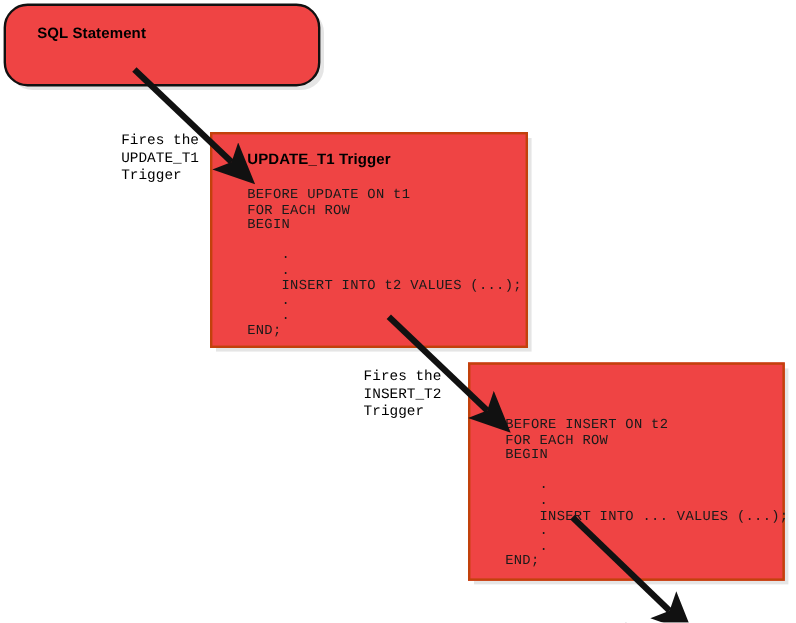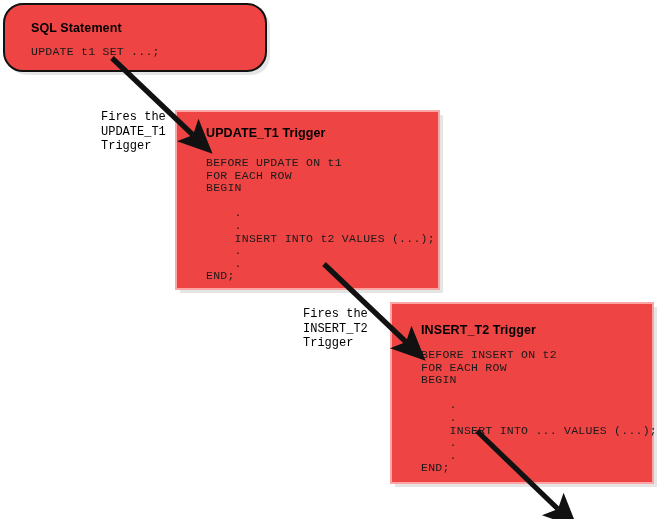--- a/index.html
+++ b/index.html
@@ -25,21 +25,21 @@
     background: #ef4444;
     box-sizing: border-box;
     z-index: 2;
   }
   .rounded-box {
     border: 2px solid #111111;
     border-radius: 20px;
     box-shadow: 4px 4px 0 -1px rgba(0,0,0,0.10);
   }
   .rect-box {
-    border: 2px solid #fca5a5;
+    border: 2px solid #c2410c;
     box-shadow: 4px 4px 0 -1px rgba(0,0,0,0.10);
   }
 
   .box-title {
     font-family: "Liberation Sans", sans-serif;
     font-weight: bold;
     font-size: 12.5px;
     color: #000000;
     letter-spacing: 0.1px;
     white-space: pre;
@@ -143,39 +143,37 @@
         <path d="M0,0 L6.6,3 L0,6 L1.4,3 Z" fill="#111111"></path>
       </marker>
     </defs>
     <line x1="112" y1="58" x2="193" y2="135" stroke="#111111" stroke-width="5.2" marker-end="url(#ah)"></line>
     <line x1="324" y1="264" x2="406" y2="342" stroke="#111111" stroke-width="5.2" marker-end="url(#ah)"></line>
     <line x1="477" y1="431" x2="558" y2="509" stroke="#111111" stroke-width="5.2" marker-end="url(#ah)"></line>
   </svg>
 
   <div class="box rounded-box" id="sql-box">
     <div class="box-title">SQL Statement</div>
-    <div class="code">UPDATE t1 SET ...;</div>
   </div>
 
   <div class="box rect-box" id="update-box">
     <div class="box-title">UPDATE_T1 Trigger</div>
     <div class="code">BEFORE UPDATE ON t1
 FOR EACH ROW
 BEGIN
 
     .
     .
     INSERT INTO t2 VALUES (...);
     .
     .
 END;</div>
   </div>
 
   <div class="box rect-box" id="insert-box">
-    <div class="box-title">INSERT_T2 Trigger</div>
     <div class="code">BEFORE INSERT ON t2
 FOR EACH ROW
 BEGIN
 
     .
     .
     INSERT INTO ... VALUES (...);
     .
     .
 END;</div>

